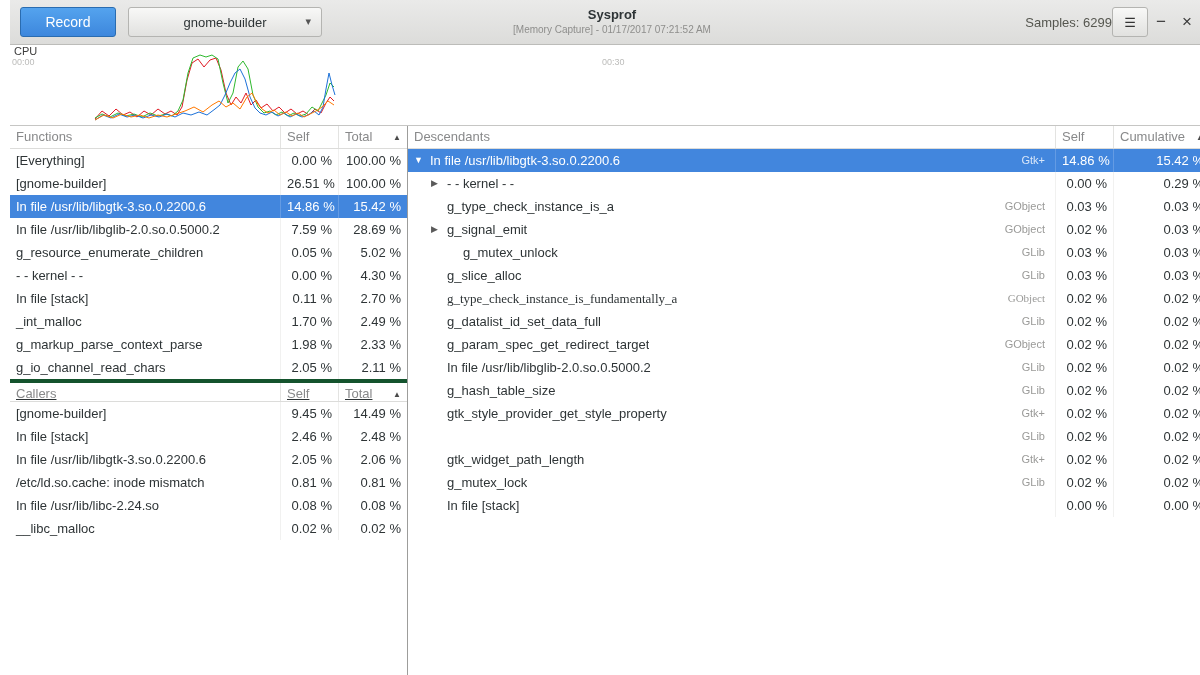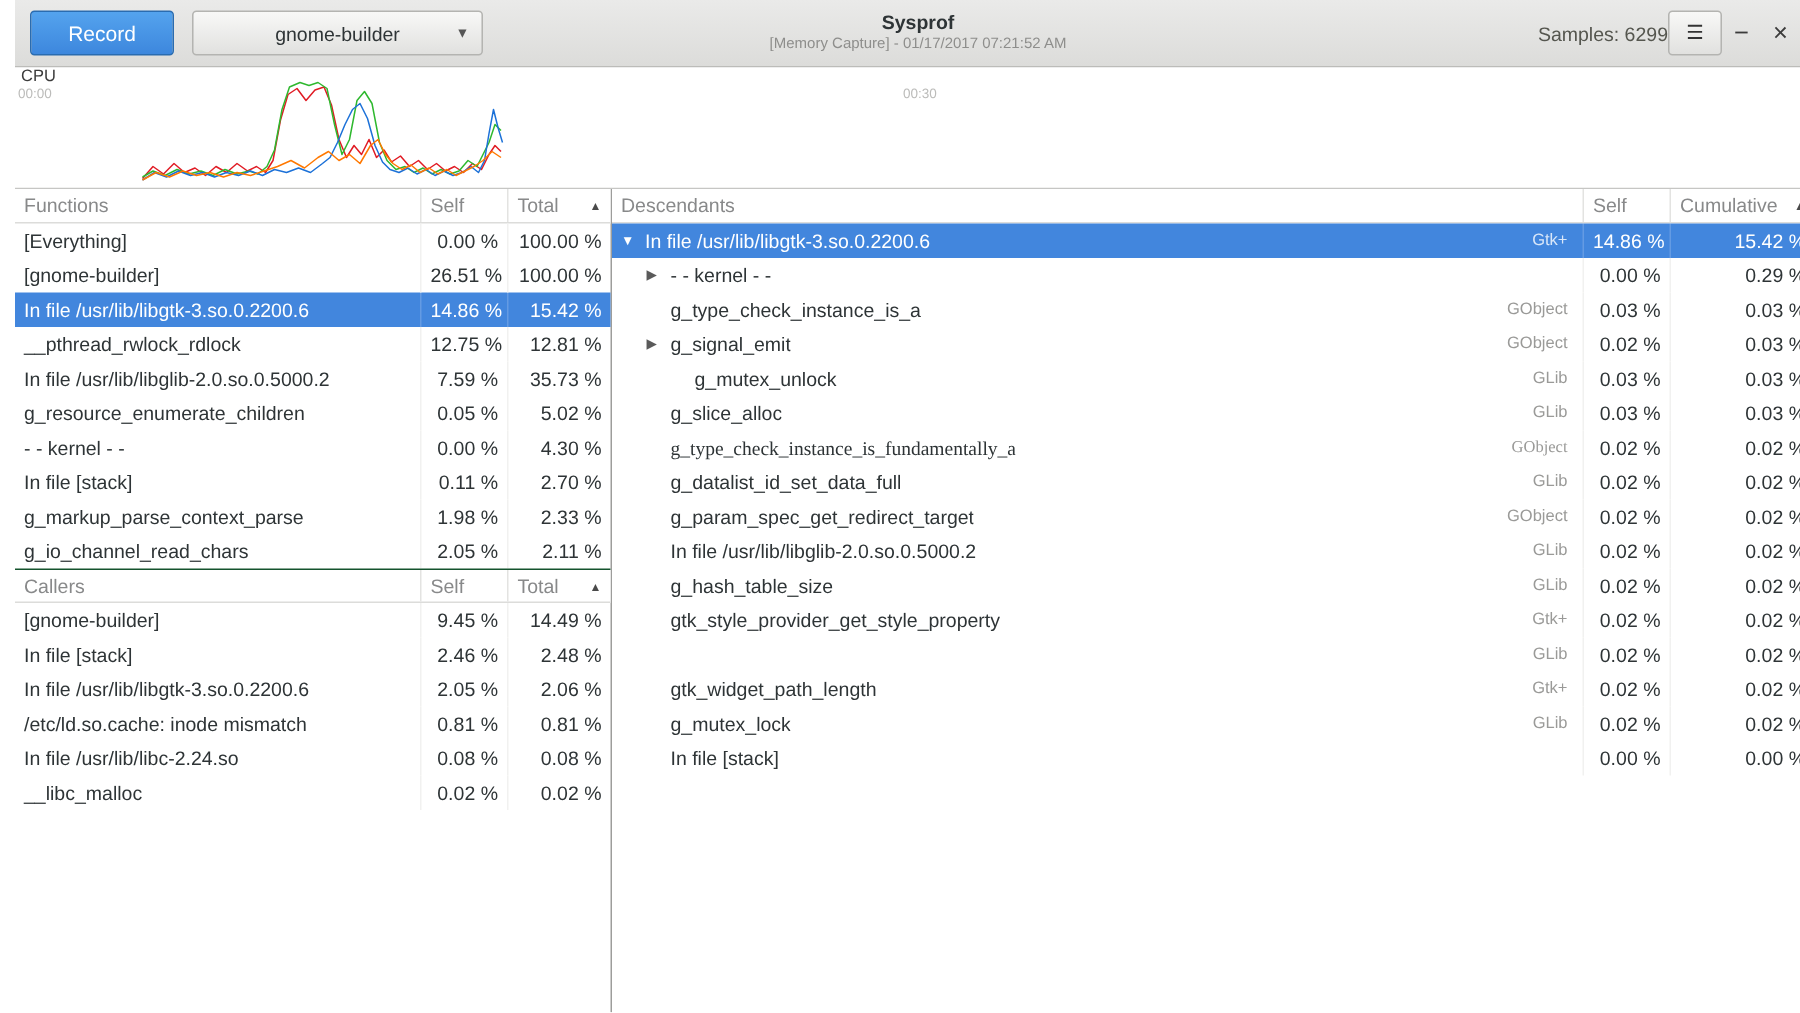--- a/index.html
+++ b/index.html
@@ -53,21 +53,21 @@
 
   
   .main { flex:1; display:flex; border-top:1px solid #c6c6c4; overflow:hidden; background:#fff; }
   .left-pane { width:398px; flex:none; border-right:1px solid #9d9d9b; display:flex; flex-direction:column; }
   .right-pane { flex:1; }
 
   
   .thead, .trow { display:grid; grid-template-columns:1fr 58px 68px; }
   .descendants .thead, .descendants .trow { grid-template-columns:1fr 58px 96px; }
   .thead { height:23px; line-height:21px; border-bottom:1px solid #dcdcda; background:#fff; }
-  #callers-table .thead { border-top:1px solid #14532d; }
+  #callers-table .thead { border-top:4px solid #14532d;text-decoration:underline; }
   .th { font-size:13px; color:#88898a; padding:0 6px; border-right:1px solid #e3e3e1; position:relative; text-align:left; white-space:nowrap; overflow:hidden; }
   .th:last-child { border-right:none; }
   .sort { position:absolute; right:6px; top:1px; font-size:8px; color:#4a4a4a; font-style:normal; }
   .trow { height:23px; line-height:23px; font-size:13px; color:#2e3436; cursor:default; }
   .trow .c-name { padding:0 6px; white-space:nowrap; overflow:hidden; text-overflow:ellipsis; border-right:1px solid #f1f1f0; }
   .trow .num { text-align:right; padding:0 6px; border-right:1px solid #f1f1f0; white-space:nowrap; }
   .trow .num:last-child { border-right:none; }
   .trow.sel { background:var(--sel-color,#4a90d9); color:#fff; }
   .trow.sel .c-name, .trow.sel .num { border-right-color:rgba(255,255,255,0.18); }
   .c-name.tree { display:flex; align-items:center; }
@@ -135,43 +135,43 @@
             <span class="c-name">[gnome-builder]</span>
             <span class="num c-self">26.51 %</span>
             <span class="num c-last">100.00 %</span>
           </div>
           <div class="trow sel">
             <span class="c-name">In file /usr/lib/libgtk-3.so.0.2200.6</span>
             <span class="num c-self">14.86 %</span>
             <span class="num c-last">15.42 %</span>
           </div>
           <div class="trow">
-            <span class="c-name">__pthread_rwlock_rdlock</span>
-            <span class="num c-self">12.75 %</span>
-            <span class="num c-last">12.81 %</span>
-          </div>
-          <div class="trow">
             <span class="c-name">In file /usr/lib/libglib-2.0.so.0.5000.2</span>
             <span class="num c-self">7.59 %</span>
-            <span class="num c-last">35.73 %</span>
+            <span class="num c-last">28.69 %</span>
           </div>
           <div class="trow">
             <span class="c-name">g_resource_enumerate_children</span>
             <span class="num c-self">0.05 %</span>
             <span class="num c-last">5.02 %</span>
           </div>
           <div class="trow">
             <span class="c-name">- - kernel - -</span>
             <span class="num c-self">0.00 %</span>
             <span class="num c-last">4.30 %</span>
           </div>
           <div class="trow">
             <span class="c-name">In file [stack]</span>
             <span class="num c-self">0.11 %</span>
             <span class="num c-last">2.70 %</span>
+          </div>
+          <div class="trow">
+            <span class="c-name">_int_malloc</span>
+            <span class="num c-self">1.70 %</span>
+            <span class="num c-last">2.49 %</span>
           </div>
           <div class="trow">
             <span class="c-name">g_markup_parse_context_parse</span>
             <span class="num c-self">1.98 %</span>
             <span class="num c-last">2.33 %</span>
           </div>
           <div class="trow">
             <span class="c-name">g_io_channel_read_chars</span>
             <span class="num c-self">2.05 %</span>
             <span class="num c-last">2.11 %</span>

